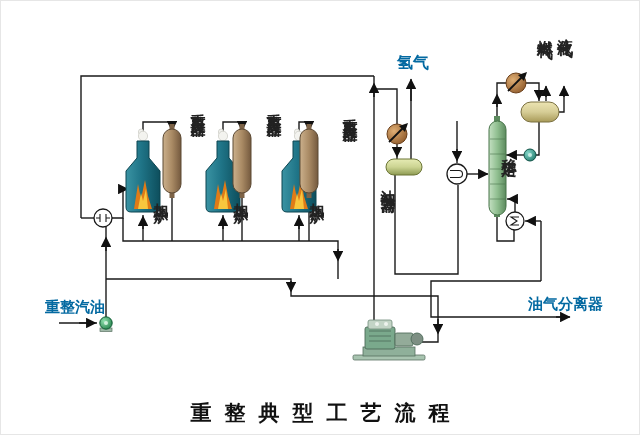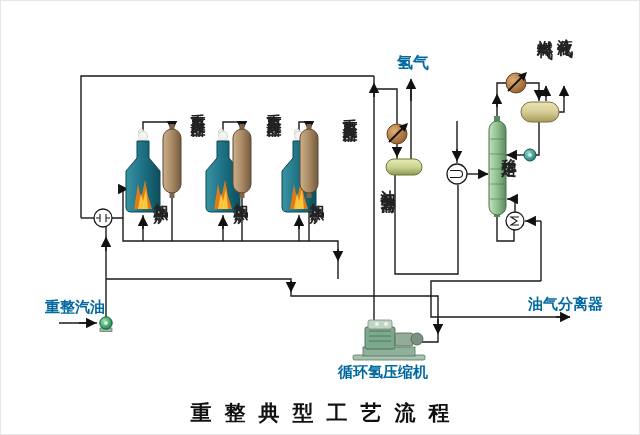--- a/index.html
+++ b/index.html
@@ -276,16 +276,15 @@
 
   <div class="vlbl" style="left:379px;top:177px;">油气分离器</div>
 
   <div class="vlbl" style="left:500px;top:145px;">稳定塔</div>
 
   <div class="vlbl big" style="left:536px;top:26px;">燃料气</div>
   <div class="vlbl big" style="left:556px;top:24px;">液化气</div>
 
   <div class="lbl" style="left:527px;top:296px;">油气分离器</div>
 
-  <div class="lbl" style="left:337px;top:364px;">循环氢压缩机</div>
 
   <div class="title">重整典型工艺流程</div>
 </div>
 
 </body></html>

